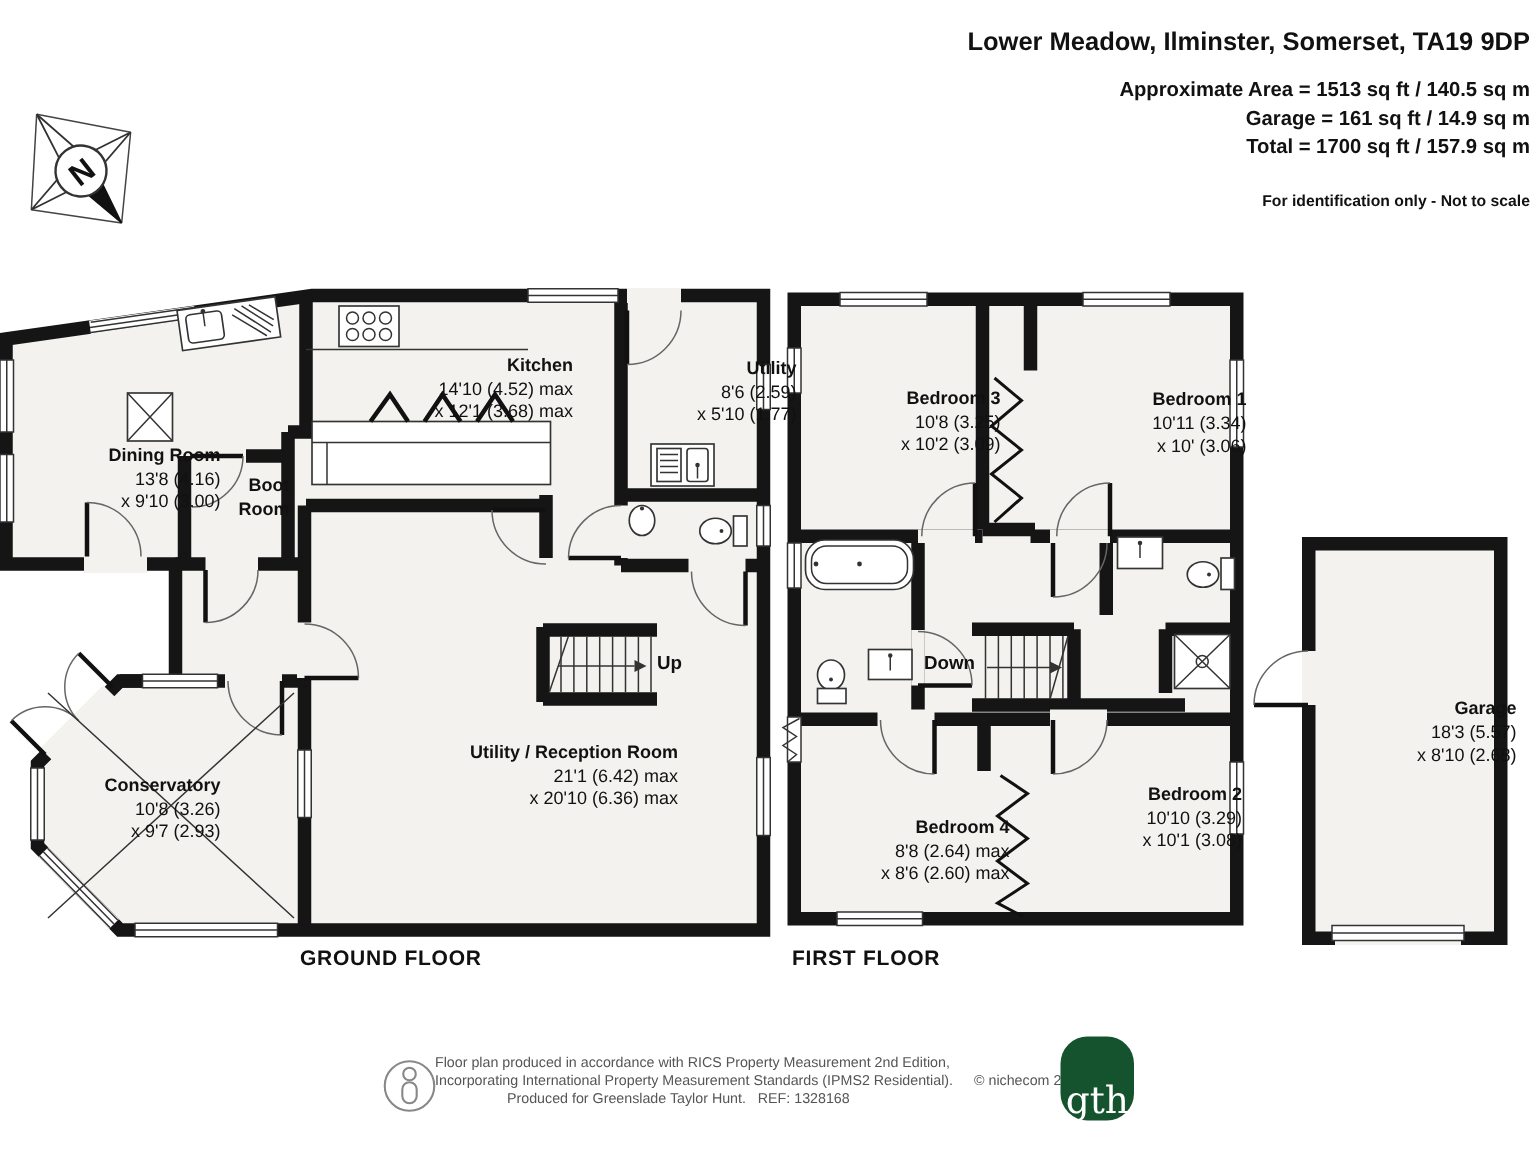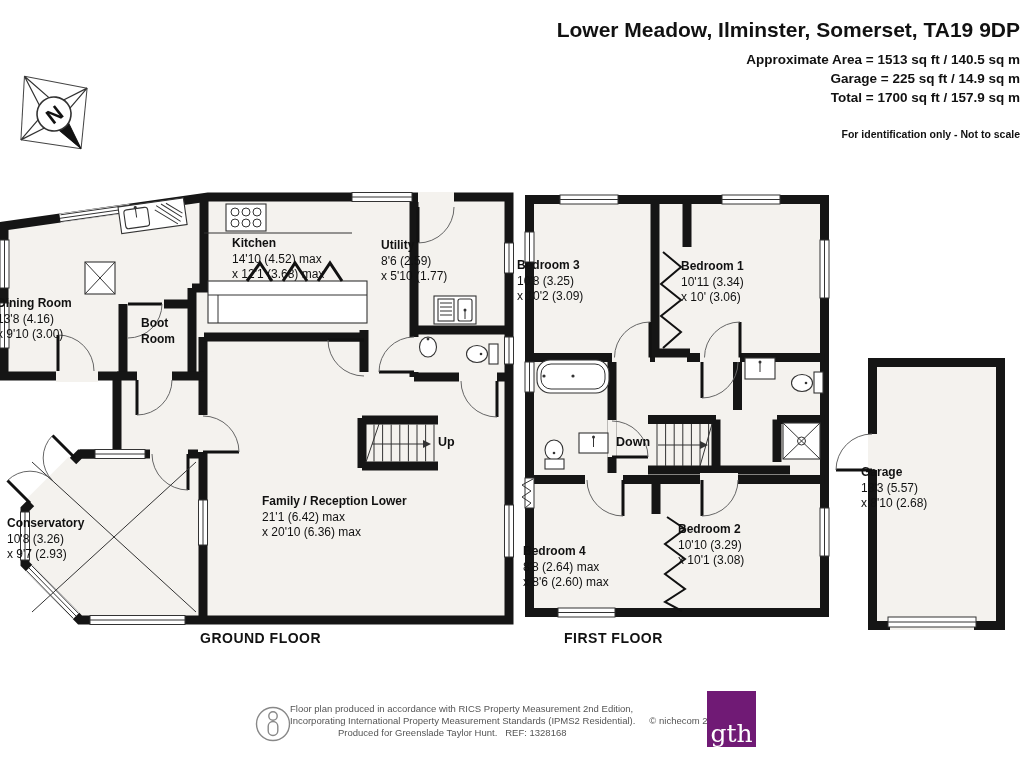--- a/index.html
+++ b/index.html
@@ -1,31 +1,31 @@
 <!DOCTYPE html>
 <html><head>
 <meta charset="utf-8">
 <style>
   html,body{margin:0;padding:0;background:#fff;}
   #stage{position:relative;width:1024px;height:768px;background:#fff;overflow:hidden;
          font-family:"Liberation Sans",sans-serif;color:#111;}
   #plan-svg{position:absolute;left:0;top:0;}
   .hdr{position:absolute;right:4px;text-align:right;}
-  .hdr-title{top:18px;font-size:21px;font-weight:bold;letter-spacing:0;}
+  .hdr-title{top:18px;font-size:17px;font-weight:bold;letter-spacing:0;}
   .hdr-areas{top:50px;font-size:13.5px;font-weight:bold;line-height:19px;}
   .hdr-note{top:128px;font-size:10.5px;font-weight:bold;}
-  .room-label{position:absolute;text-align:left;font-size:12px;line-height:15.5px;}
+  .room-label{position:absolute;text-align:right;font-size:12px;line-height:15.5px;}
   .room-label .rname{font-weight:bold;}
   .floor-title{position:absolute;font-size:14px;font-weight:bold;letter-spacing:.5px;text-align:right;}
   .stair-label{position:absolute;font-size:12.5px;font-weight:bold;}
   .footer-text{position:absolute;left:290px;font-size:9.5px;color:#555;line-height:12px;}
   .footer-row2 span{margin-right:14px;}
   .pre{white-space:pre-wrap;padding-left:48px;}
-  .gth-logo{position:absolute;left:707px;top:691px;width:49px;height:56px;background:#701a75;
-            display:flex;align-items:flex-end;justify-content:center;}
+  .gth-logo{position:absolute;left:707px;top:691px;width:49px;height:56px;background:#14532d;
+            display:flex;align-items:flex-end;justify-content:center;border-radius:18px;}
   .gth-logo span{font-family:"DejaVu Serif",serif;color:#fff;font-size:25px;line-height:27px;}
   svg .wall{stroke:#151515;stroke-width:9;fill:none;}
   svg .wallfill{stroke:#151515;stroke-width:9;fill:#f4f2ee;}
   svg .eraser{fill:#f4f2ee;stroke:none;}
   svg .win{fill:#fff;stroke:#333;stroke-width:1;}
   svg .winline{stroke:#333;stroke-width:1;fill:none;}
   svg .fix{fill:#fff;stroke:#333;stroke-width:1.1;}
   svg .fixline{stroke:#333;stroke-width:1;fill:none;}
   svg .arc{stroke:#666;stroke-width:1;fill:none;}
   svg .leaf{stroke:#111;stroke-width:3;fill:none;}
@@ -34,21 +34,21 @@
   svg .chair{stroke:#111;stroke-width:3;fill:none;}
 </style>
 </head>
 <body>
 
 <div id="stage">
 
   <div class="hdr hdr-title">Lower Meadow, Ilminster, Somerset, TA19 9DP</div>
   <div class="hdr hdr-areas">
     <div>Approximate Area = 1513 sq ft / 140.5 sq m</div>
-    <div>Garage = 225 sq ft / 14.9 sq m</div>
+    <div>Garage = 161 sq ft / 14.9 sq m</div>
     <div>Total = 1700 sq ft / 157.9 sq m</div>
   </div>
   <div class="hdr hdr-note">For identification only - Not to scale</div>
 
   <svg width="104" height="130" viewBox="0 0 104 130" style="position:absolute;left:2px;top:26px;">
     <g transform="rotate(-38 52 88)">
       <line class="thin" x1="52" y1="40" x2="94" y2="88"></line>
       <line class="thin" x1="94" y1="88" x2="52" y2="132"></line>
       <line class="thin" x1="52" y1="132" x2="10" y2="88"></line>
       <line class="thin" x1="10" y1="88" x2="52" y2="40"></line>
@@ -314,21 +314,21 @@
     <div class="rname">Kitchen</div>
     <div>14'10 (4.52) max</div>
     <div>x 12'1 (3.68) max</div>
   </div>
   <div class="room-label" style="left:381px;top:238px;width:150px;">
     <div class="rname">Utility</div>
     <div>8'6 (2.59)</div>
     <div>x 5'10 (1.77)</div>
   </div>
   <div class="room-label" style="left:262px;top:494px;width:190px;">
-    <div class="rname">Family / Reception Lower</div>
+    <div class="rname">Utility / Reception Room</div>
     <div>21'1 (6.42) max</div>
     <div>x 20'10 (6.36) max</div>
   </div>
   <div class="room-label" style="left:7px;top:516px;width:140px;">
     <div class="rname">Conservatory</div>
     <div>10'8 (3.26)</div>
     <div>x 9'7 (2.93)</div>
   </div>
   <div class="room-label" style="left:517px;top:258px;width:150px;">
     <div class="rname">Bedroom 3</div>
@@ -353,21 +353,21 @@
   <div class="room-label" style="left:861px;top:465px;width:150px;">
     <div class="rname">Garage</div>
     <div>18'3 (5.57)</div>
     <div>x 8'10 (2.68)</div>
   </div>
 
   <div class="stair-label" style="left:438px;top:435px;">Up</div>
   <div class="stair-label" style="left:616px;top:435px;">Down</div>
 
   <div class="floor-title" style="left:200px;top:630px;">GROUND FLOOR</div>
-  <div class="floor-title" style="left:528px;top:630px;margin-left:36px;">FIRST FLOOR</div>
+  <div class="floor-title" style="left:528px;top:630px;">FIRST FLOOR</div>
 
   <svg width="38" height="38" viewBox="0 0 38 38" style="position:absolute;left:254px;top:705px;">
     <circle cx="19" cy="19" r="16.5" fill="none" stroke="#888" stroke-width="1.4"></circle>
     <circle cx="19" cy="11" r="4.2" fill="none" stroke="#888" stroke-width="1.4"></circle>
     <rect x="14.2" y="16.5" width="9.6" height="14" rx="4.8" fill="none" stroke="#888" stroke-width="1.4"></rect>
   </svg>
   <div class="footer-text" style="top:703px;">
     <div>Floor plan produced in accordance with RICS Property Measurement 2nd Edition,</div>
     <div class="footer-row2">
       <span>Incorporating International Property Measurement Standards (IPMS2 Residential).</span><span>© nichecom 2025.</span>

